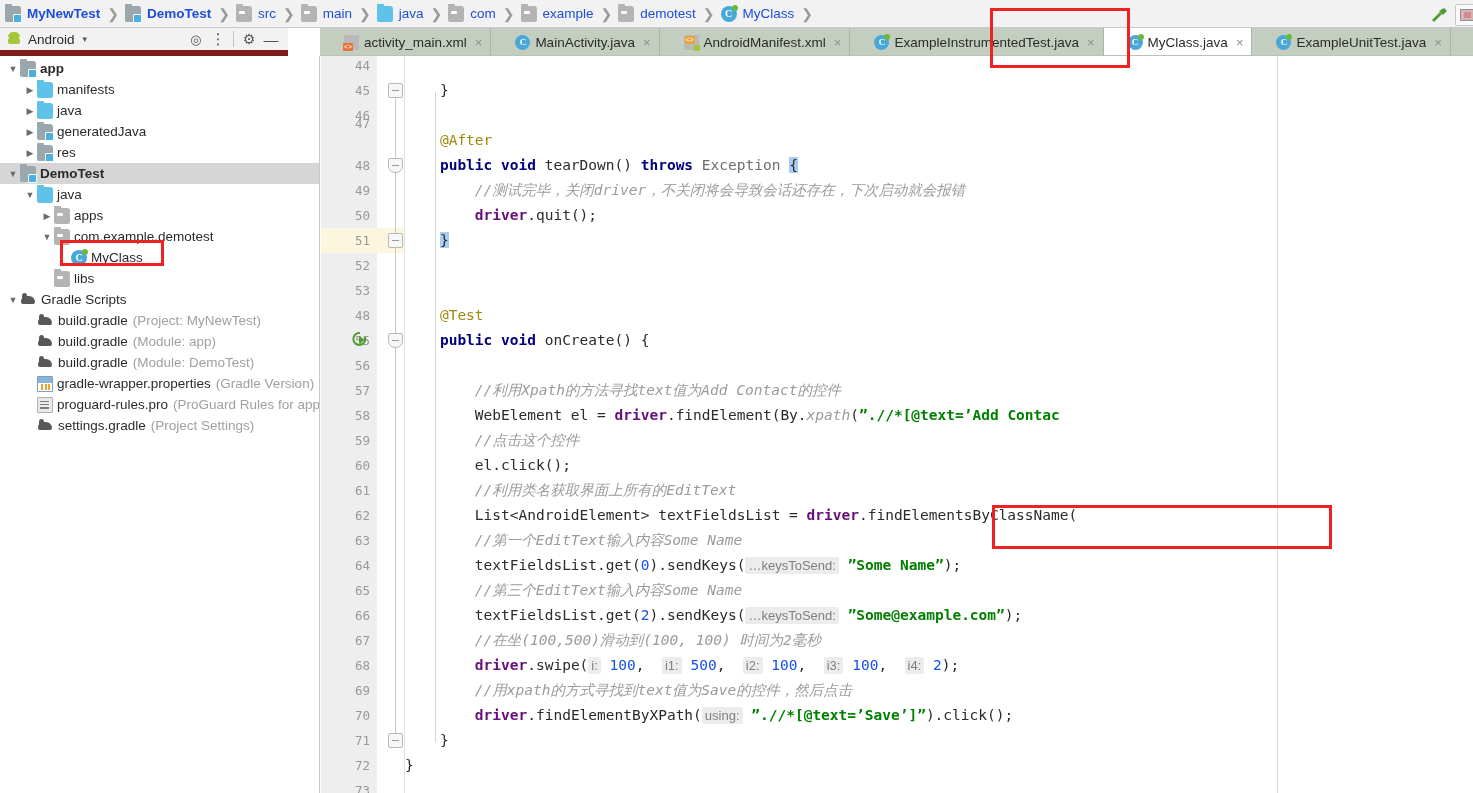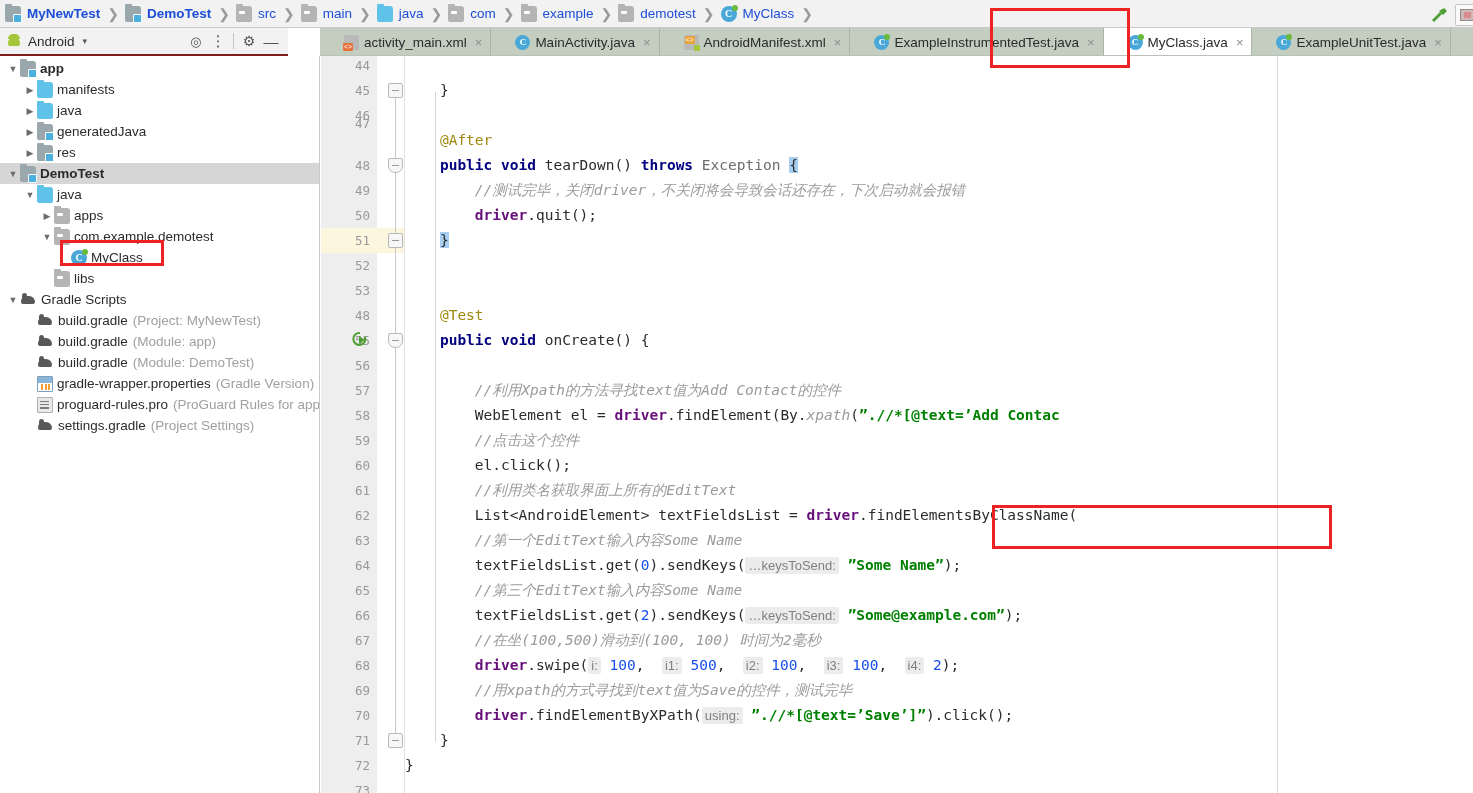--- a/index.html
+++ b/index.html
@@ -40,21 +40,21 @@
   .ic-folder-mod::after{content:"";position:absolute;right:-1px;bottom:-1px;width:7px;height:7px;background:#4ab0e0;border:1px solid #fff;border-radius:1px;}
   .ic-class {
     background:#4aa8d8; border-radius:50%; color:#fff; font-weight:bold;
     font-size:10px; line-height:16px; text-align:center; font-family:"Liberation Serif", serif;
   }
   .ic-class::after{content:"";position:absolute;right:-1px;top:-1px;width:6px;height:6px;background:#6aba3a;border-radius:50%;}
 
   
   #tool-header {
     position:absolute; left:0; top:28px; width:288px; height:28px;
-    background:#f2f2f2; border-bottom:2px solid #7f1d1d;
+    background:#f2f2f2; border-bottom:6px solid #7f1d1d;
     display:flex; align-items:center; padding:0 6px;
   }
   #tool-header .tw-title { font-size:13.5px; color:#2b2b2b; margin-left:6px; }
   .tw-caret { margin-left:8px; color:#555; font-size:9px; }
   .tw-spacer { flex:1; }
   .tw-btn { width:22px; height:22px; display:flex; align-items:center; justify-content:center; color:#555; }
   .tw-divider { width:1px; height:16px; background:#c4c4c4; margin:0 4px; }
 
   .droid { position:relative; width:16px;height:16px; flex:none;}
   .droid::before{content:"";position:absolute;left:2px;top:4px;width:12px;height:9px;background:#a4c639;border-radius:6px 6px 2px 2px;}
@@ -476,21 +476,21 @@
         <div class="code" style="top: 372px;">        <span class="cmt">//点击这个控件</span></div>
         <div class="code" style="top: 397px;">        el.click();</div>
         <div class="code" style="top: 422px;">        <span class="cmt">//利用类名获取界面上所有的EditText</span></div>
         <div class="code" style="top: 447px;">        List&lt;AndroidElement&gt; textFieldsList = <span class="fld">driver</span>.findElementsByClassName(</div>
         <div class="code" style="top: 472px;">        <span class="cmt">//第一个EditText输入内容Some Name</span></div>
         <div class="code" style="top: 497px;">        textFieldsList.get(<span class="num">0</span>).sendKeys(<span class="hint">…keysToSend:</span> <span class="str">”Some Name”</span>);</div>
         <div class="code" style="top: 522px;">        <span class="cmt">//第三个EditText输入内容Some Name</span></div>
         <div class="code" style="top: 547px;">        textFieldsList.get(<span class="num">2</span>).sendKeys(<span class="hint">…keysToSend:</span> <span class="str">”Some@example.com”</span>);</div>
         <div class="code" style="top: 572px;">        <span class="cmt">//在坐(100,500)滑动到(100, 100) 时间为2毫秒</span></div>
         <div class="code" style="top: 597px;">        <span class="fld">driver</span>.swipe(<span class="hint">i:</span> <span class="num">100</span>,  <span class="hint">i1:</span> <span class="num">500</span>,  <span class="hint">i2:</span> <span class="num">100</span>,  <span class="hint">i3:</span> <span class="num">100</span>,  <span class="hint">i4:</span> <span class="num">2</span>);</div>
-        <div class="code" style="top: 622px;">        <span class="cmt">//用xpath的方式寻找到text值为Save的控件，测试完毕</span></div>
+        <div class="code" style="top: 622px;">        <span class="cmt">//用xpath的方式寻找到text值为Save的控件，然后点击</span></div>
         <div class="code" style="top: 647px;">        <span class="fld">driver</span>.findElementByXPath(<span class="hint">using:</span> <span class="str">”.//*[@text=’Save’]”</span>).click();</div>
         <div class="code" style="top: 672px;">    }</div>
         <div class="code" style="top: 697px;">}</div>
         <div class="code" style="top: 722px;"></div>
         <div class="indent-guide" style="left: 30px; top: 36px; height: 650px;"></div>
         <div class="margin-guide" style="left: 872px;"></div>
       </div>
   </div>
 
   <div id="ctxmenu">

